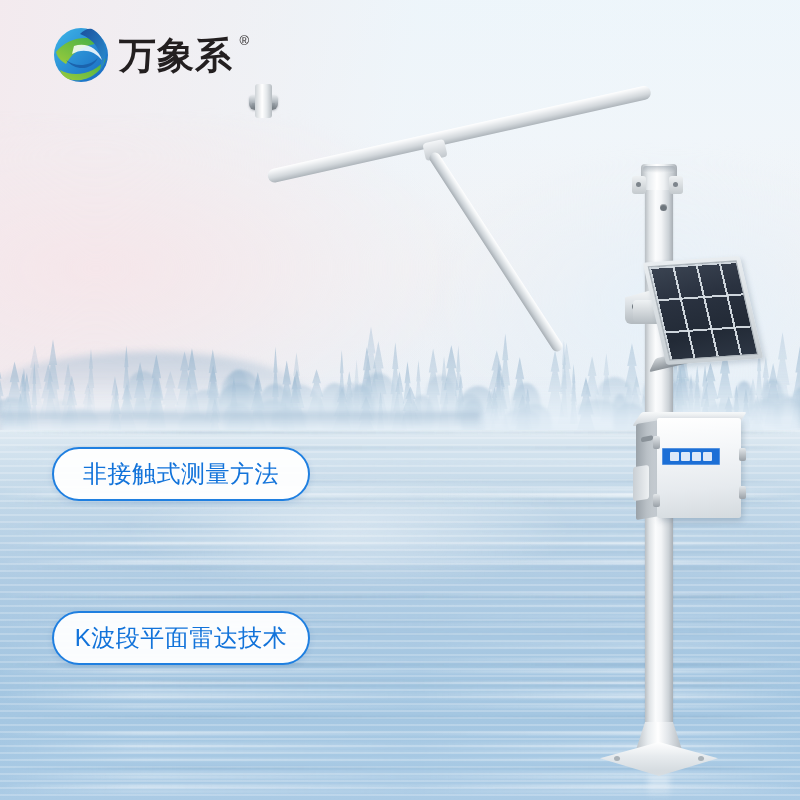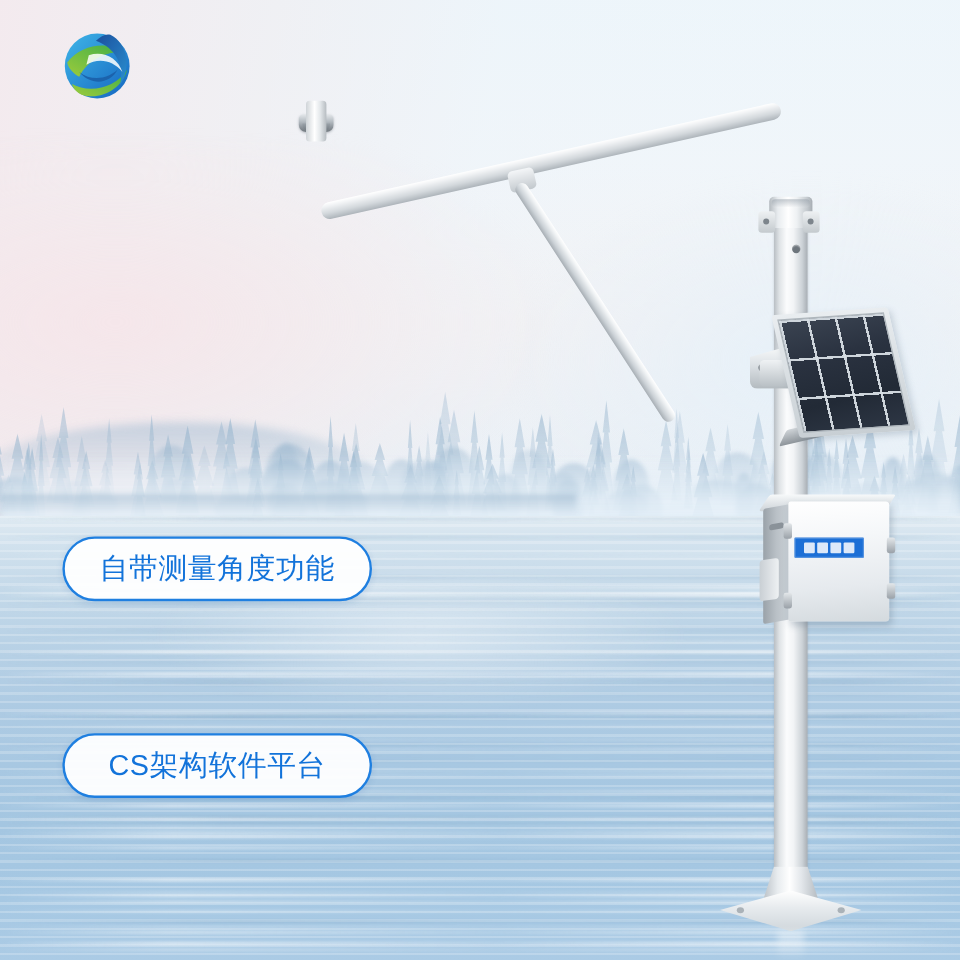--- a/index.html
+++ b/index.html
@@ -583,23 +583,27 @@
           </linearGradient>
         </defs>
         <circle cx="29" cy="29" r="27" fill="url(#gA)"></circle>
         <path d="M4 26 C16 10, 40 8, 52 18 C40 16, 22 22, 14 38 C9 35, 5 31, 4 26 Z" fill="url(#gB)"></path>
         <path d="M8 44 C22 52, 44 48, 54 32 C50 48, 32 58, 16 53 C12 51, 9 48, 8 44 Z" fill="url(#gB)"></path>
         <path d="M40 3 C54 10, 58 30, 48 45 C52 28, 44 14, 28 8 C32 4, 36 2, 40 3 Z" fill="url(#gC)"></path>
         <path d="M22 20 C34 16, 46 22, 50 34 C42 24, 30 22, 20 28 Z" fill="#ffffff" opacity=".85"></path>
         <path d="M14 34 C24 42, 38 40, 46 32 C40 44, 24 46, 14 34 Z" fill="#1b5fa8" opacity=".9"></path>
       </svg>
     </div>
+    <div class="logo-text">
+      <span>万象系</span>
+      <span class="logo-r">®</span>
+    </div>
   </div>
 
 
   <div class="pill p2">
-    <span>自带测量角度功能</span>
+    <span>非接触式测量方法</span>
   </div>
   <div class="pill p4">
-    <span>CS架构软件平台</span>
+    <span>K波段平面雷达技术</span>
   </div>
 
 </div>
 
 </body></html>

